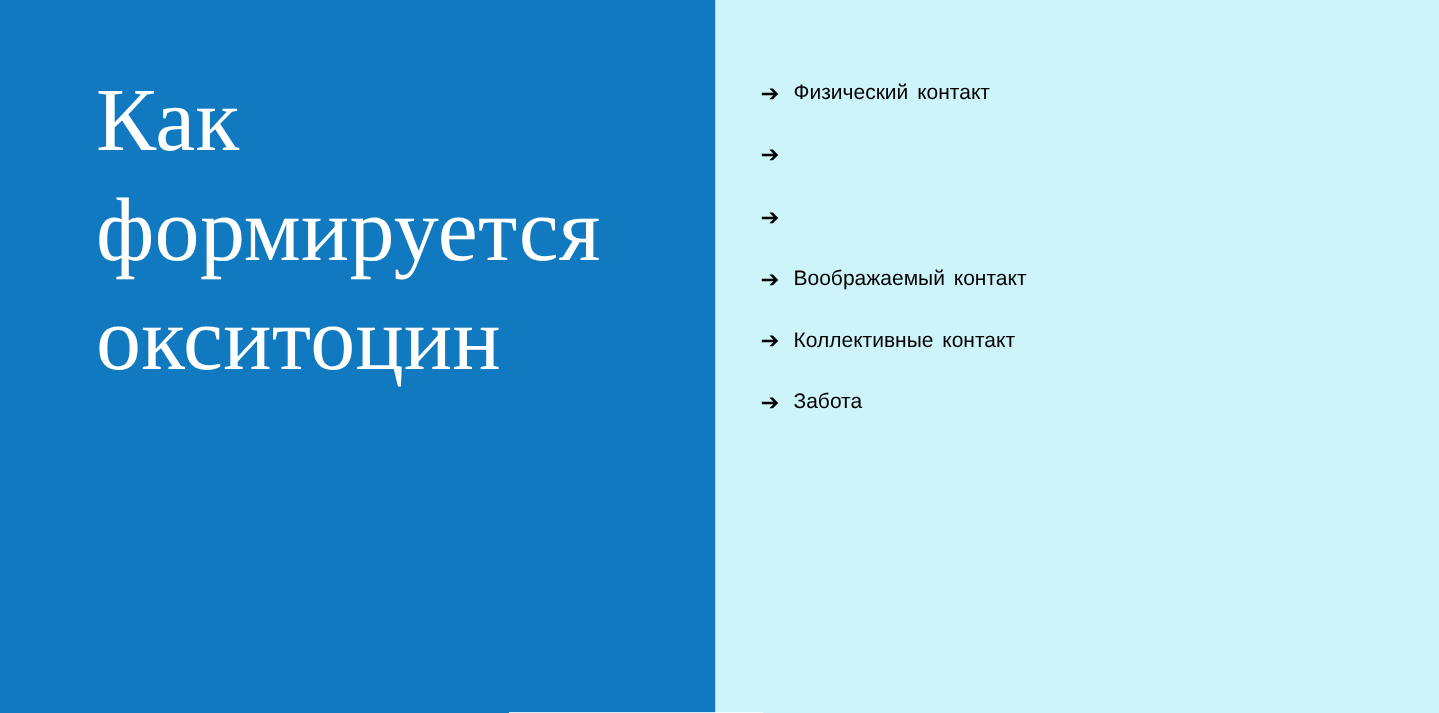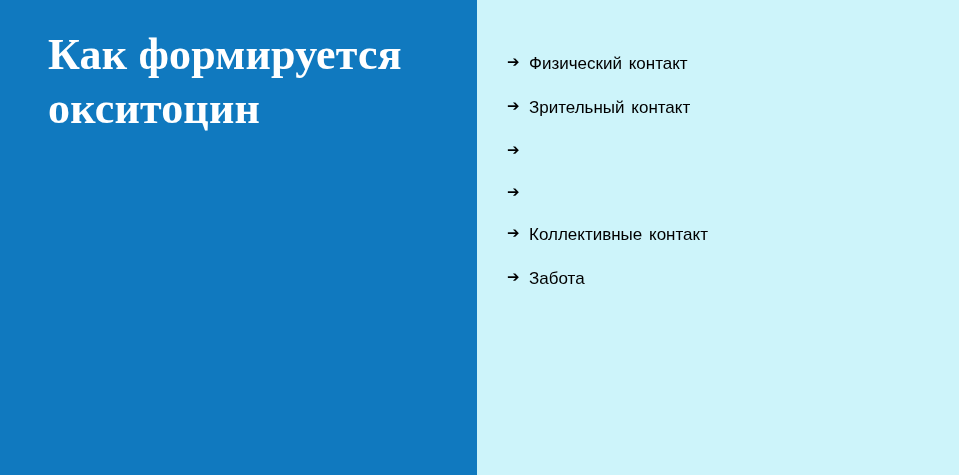--- a/index.html
+++ b/index.html
@@ -20,24 +20,24 @@
     width: 477px;
     height: 475px;
     background: #1079bf;
     box-sizing: border-box;
     padding: 28px 40px 0 48px;
     flex: 0 0 auto;
   }
   .slide-title {
     color: #ffffff;
     font-family: "Liberation Serif", serif;
-    font-size: 44px;
+    font-size: 60px;
     line-height: 1.22;
-    font-weight: bold;
-    margin: 0;
+    font-weight: normal;
+    margin: 16px;
     letter-spacing: 0.2px;
   }
   .right-panel {
     width: 482px;
     height: 475px;
     background: #cdf4fa;
     box-sizing: border-box;
     padding: 52px 40px 0 30px;
     flex: 0 0 auto;
   }
@@ -54,21 +54,21 @@
   .bullet-arrow {
     flex: 0 0 auto;
     width: 22px;
     color: #000000;
     font-size: 15px;
     line-height: 1.42;
     font-family: "DejaVu Sans", sans-serif;
   }
   .bullet-text {
     color: #000000;
-    font-size: 17px;
+    font-size: 14px;
     line-height: 1.42;
     max-width: 330px;
     word-spacing: 2px;
   }
 </style>
 </head>
 <body>
 
 <div class="slide">
 
@@ -79,29 +79,29 @@
   <div class="right-panel">
     <ul class="bullet-list">
 
       <li class="bullet-item">
         <span class="bullet-arrow">➔</span>
         <span class="bullet-text">Физический  контакт</span>
       </li>
 
       <li class="bullet-item">
         <span class="bullet-arrow">➔</span>
-        <span class="bullet-text">Зрительный  контакт</span>
       </li>
 
       <li class="bullet-item">
         <span class="bullet-arrow">➔</span>
       </li>
 
       <li class="bullet-item">
         <span class="bullet-arrow">➔</span>
+        <span class="bullet-text">Воображаемый  контакт</span>
       </li>
 
       <li class="bullet-item">
         <span class="bullet-arrow">➔</span>
         <span class="bullet-text">Коллективные  контакт</span>
       </li>
 
       <li class="bullet-item">
         <span class="bullet-arrow">➔</span>
         <span class="bullet-text">Забота</span>

